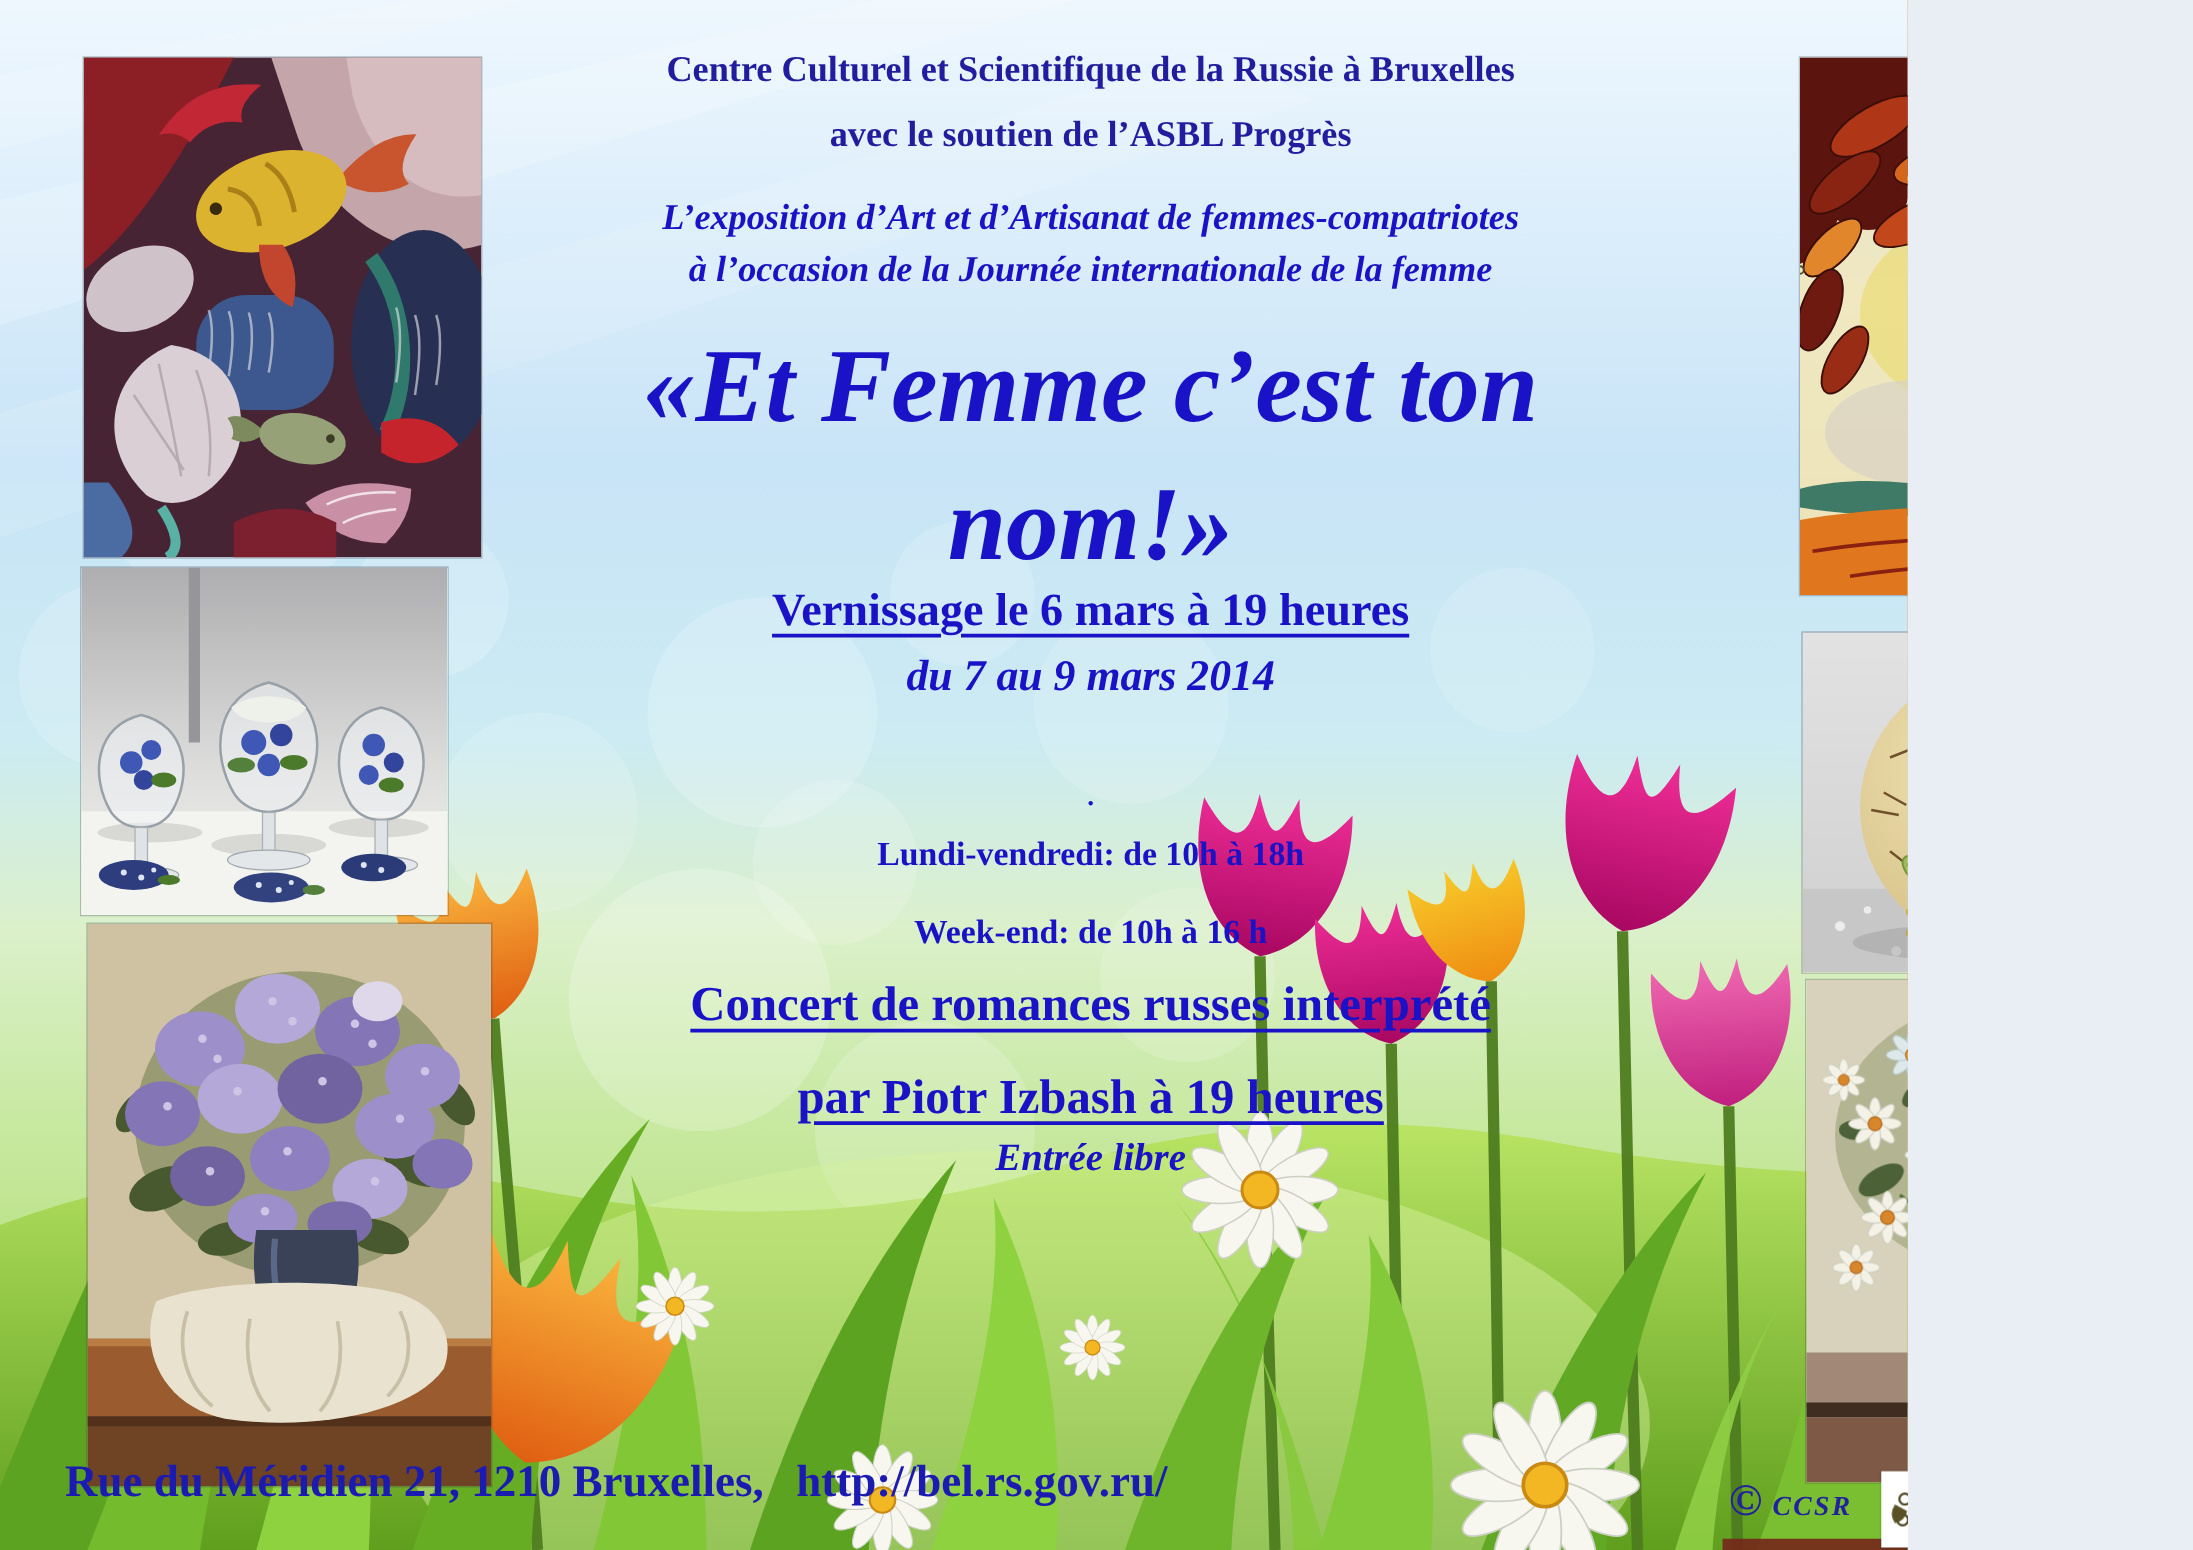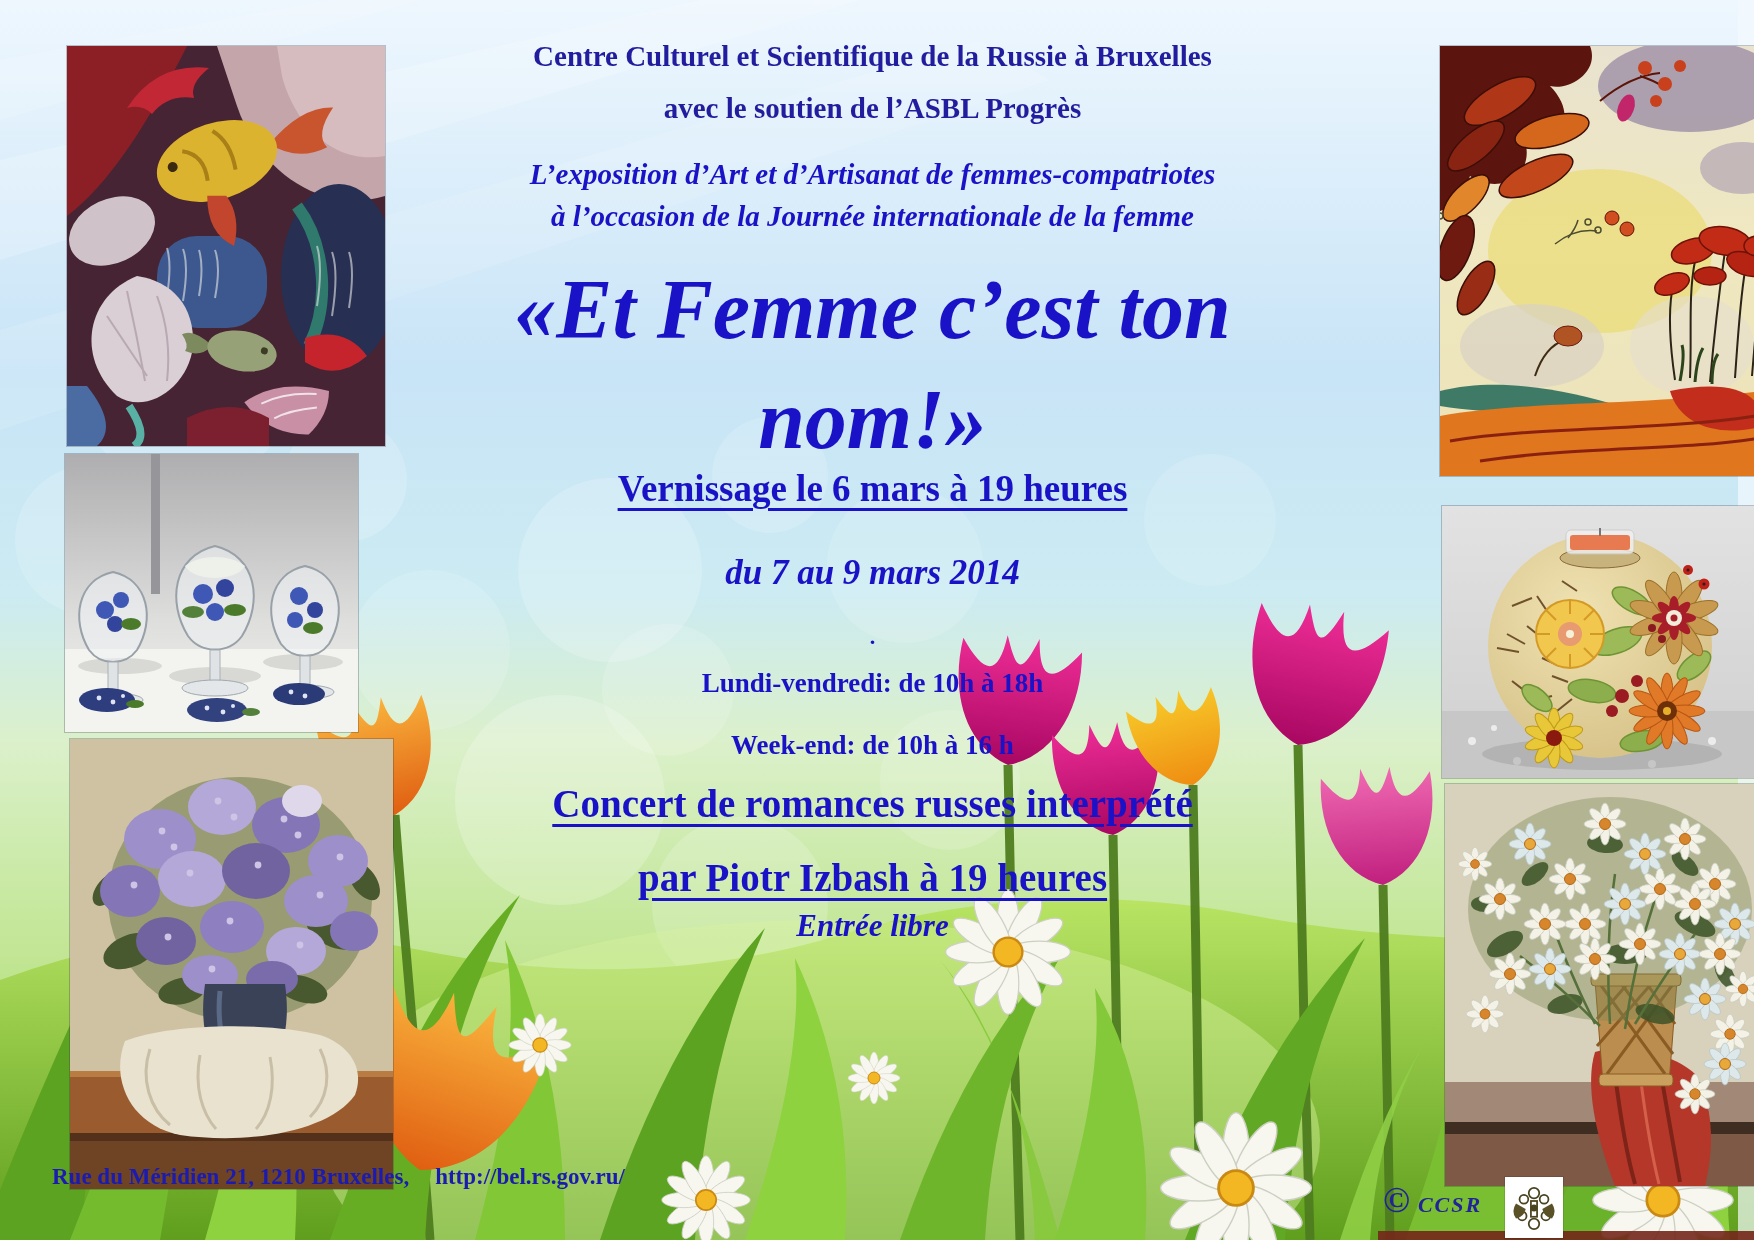--- a/index.html
+++ b/index.html
@@ -1,16 +1,16 @@
 <!DOCTYPE html>
 <html><head>
 <meta charset="utf-8">
 <style>
   html,body{margin:0;padding:0;background:#e8eef4;}
-  .poster{position:relative;width:1754px;height:1240px;overflow:hidden;
+  .poster{position:relative;width:1526px;height:1240px;overflow:hidden;
           font-family:"Liberation Serif","DejaVu Serif",serif;background:#f97316;}
   .bg{position:absolute;left:0;top:0;width:1754px;height:1240px;}
   .photo{position:absolute;box-shadow:0 0 0 1px rgba(50,50,60,.28);}
   .photo svg{display:block;width:100%;height:100%;}
   #p1{left:27px;top:30px;width:318px;height:400px;}
   #p2{left:25px;top:438px;width:293px;height:278px;}
   #p3{left:30px;top:723px;width:323px;height:450px;}
   #p4{left:1400px;top:30px;width:323px;height:430px;}
   #p5{left:1402px;top:490px;width:316px;height:272px;}
   #p6{left:1405px;top:768px;width:318px;height:402px;}
@@ -19,29 +19,29 @@
   .c-blue{color:#1a12c6;}
   .it{font-style:italic;}
   .u{text-decoration:underline;text-decoration-thickness:3px;text-underline-offset:7px;text-align:center;}
   #org1{top:40px;font-size:29px;}
   #org2{top:92px;font-size:29px;}
   #expo1{top:158px;font-size:29px;}
   #expo2{top:200px;font-size:29px;}
   #title1{top:262px;font-size:84px;}
   #title2{top:356px;font-size:84px;margin-top:16px;}
   #vern{top:468px;font-size:37px;}
-  #dates{top:521px;font-size:35px;margin-top:32px;}
+  #dates{top:521px;font-size:35px;}
   #dot{top:624px;font-size:22px;}
   #hweek{top:668px;font-size:27px;}
   #hwend{top:730px;font-size:27px;}
   #conc1{top:782px;font-size:39px;}
   #conc2{top:856px;font-size:39px;}
   #entry{top:908px;font-size:31px;}
   .footer-line{position:absolute;left:52px;top:1164px;display:flex;gap:26px;
-               font-weight:700;font-size:23px;color:#1b1bb2;white-space:nowrap;}
+               font-weight:700;font-size:36px;color:#1b1bb2;white-space:nowrap;}
   .copyright{position:absolute;left:1383px;top:1179px;font-weight:700;color:#22229c;
              display:flex;align-items:baseline;gap:8px;}
   .csym{font-size:36px;}
   .ctext{font-size:22px;font-style:italic;letter-spacing:2px;}
   .logo{position:absolute;left:1505px;top:1177px;width:58px;height:61px;background:#ffffff;
         display:flex;align-items:center;justify-content:center;box-shadow:0 0 0 1px rgba(0,0,0,.1);}
 </style>
 </head>
 <body>
 

